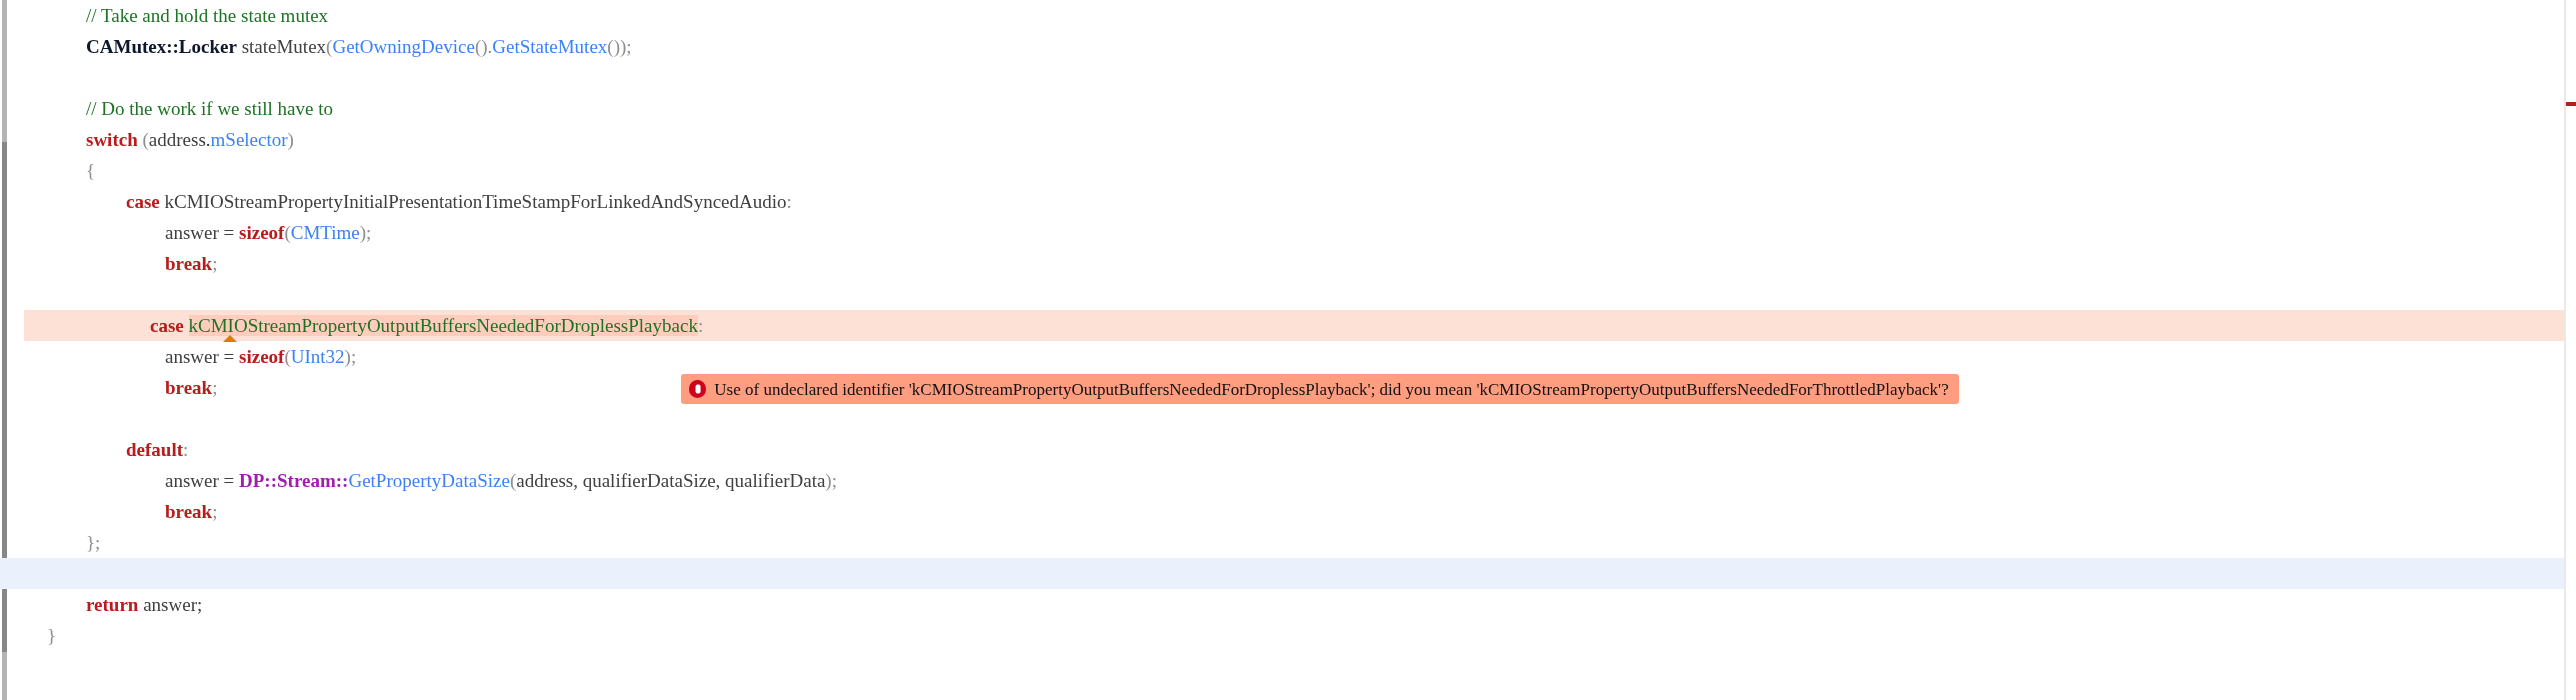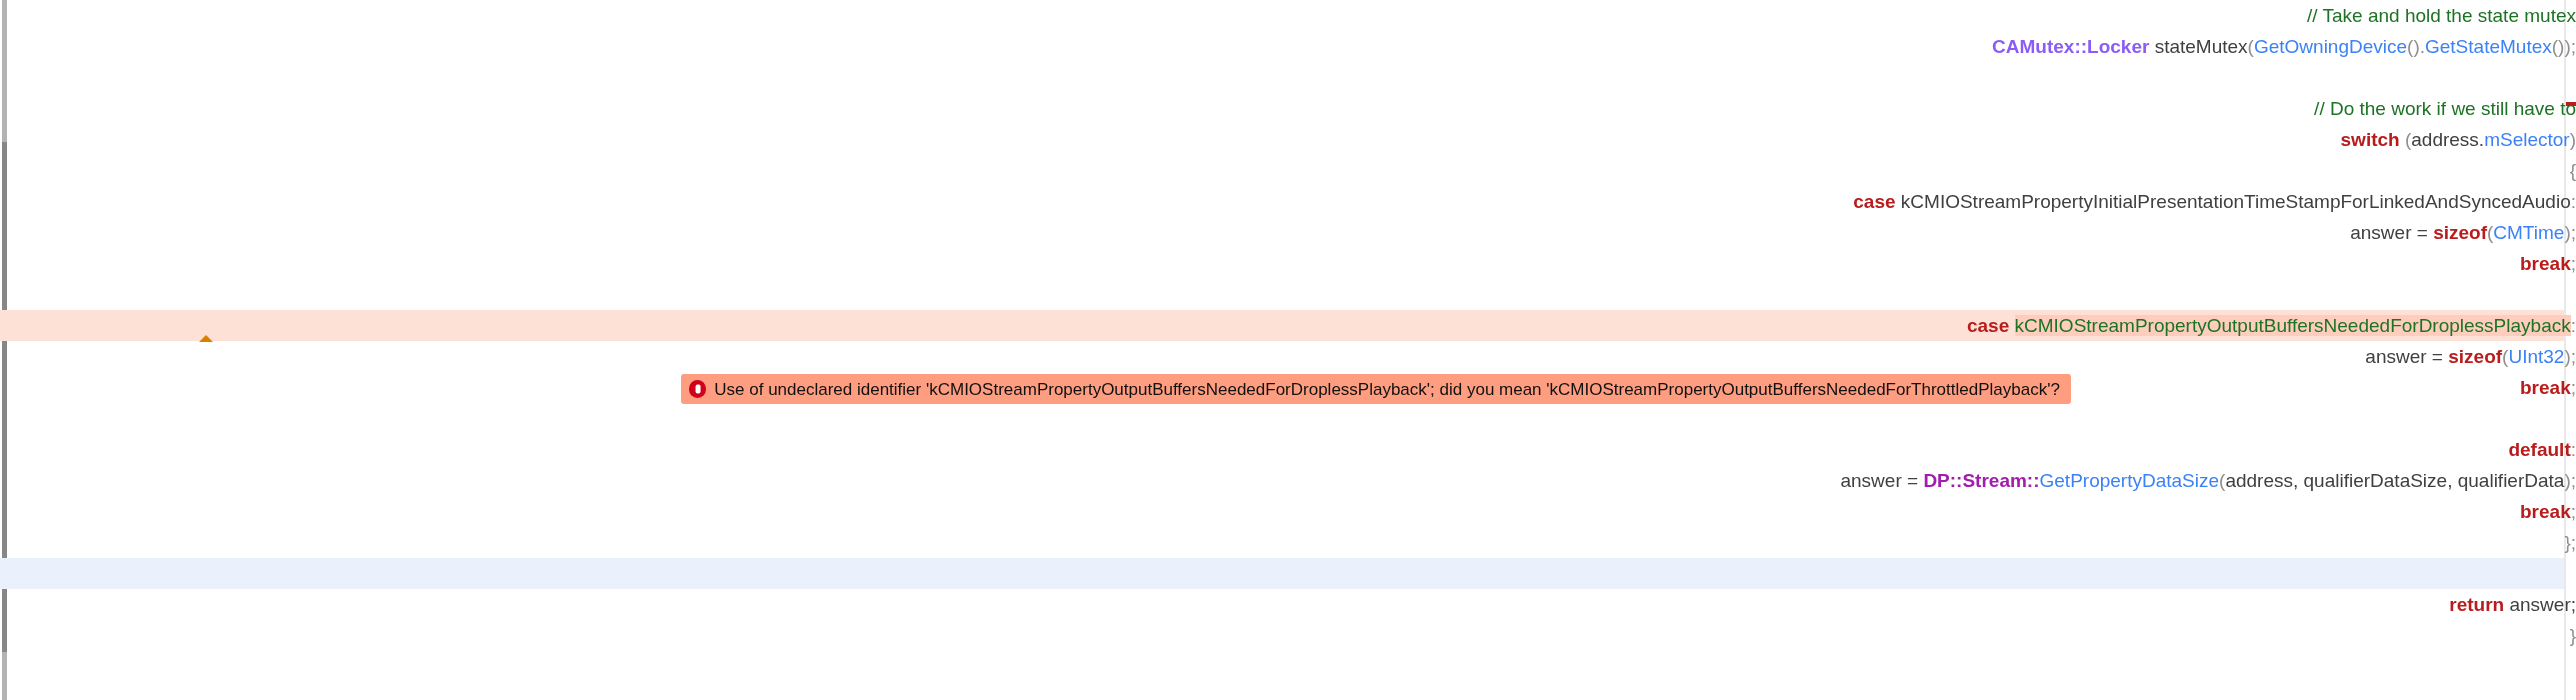--- a/index.html
+++ b/index.html
@@ -56,53 +56,53 @@
     background: #b31f1f;
   }
 
   
   .code {
     position: absolute;
     left: 0;
     top: 0;
     width: 2576px;
     height: 700px;
-    font-family: Liberation Sans, sans-serif;
+    font-family: Liberation Serif, serif;
     font-size: 19px;
     line-height: 31px;
     white-space: pre;
     letter-spacing: 0px;
-    text-align: right;
   }
   .line {
     position: relative;
     height: 31px;
     padding-left: 86px;
     box-sizing: border-box;
   }
   .line-inner {
     position: relative;
     z-index: 2;
     display: inline-block;
   }
 
   
   .row-hl-error {
     background: #fde0d6;
+    margin-left: 24px;
   }
   .row-hl-current {
     background: #eaf1fc;
   }
 
   
   .kw      { color: #b91c1c; font-weight: bold; }
   .cmt     { color: #1d7324; }
   .ident   { color: #404040; }
   .plain   { color: #8f8f8f; }
-  .type    { color: #8b5cf6; font-weight: bold; }
+  .type    { color: #0f172a; font-weight: bold; }
   .proj    { color: #a21caf; font-weight: bold; }
   .member  { color: #3b82f6; }
   .enumc   { color: #3b82f6; }
   .punct   { color: #8f8f8f; }
 
   
   .err-token {
     background: #ffcdbe;
     color: #1d7324;
   }
@@ -148,21 +148,21 @@
     position: absolute;
     left: 50%;
     top: 50%;
     transform: translate(-50%, -50%);
     width: 4.9px;
     height: 8.8px;
     background: #ffffff;
     border-radius: 2px;
   }
   .error-bubble .msg {
-    font-family: Liberation Sans, sans-serif;
+    font-family: Liberation Serif, serif;
     font-size: 17px;
     color: #111111;
     white-space: nowrap;
     line-height: 1;
     text-align: center;
   }
 </style>
 </head>
 <body>
 

